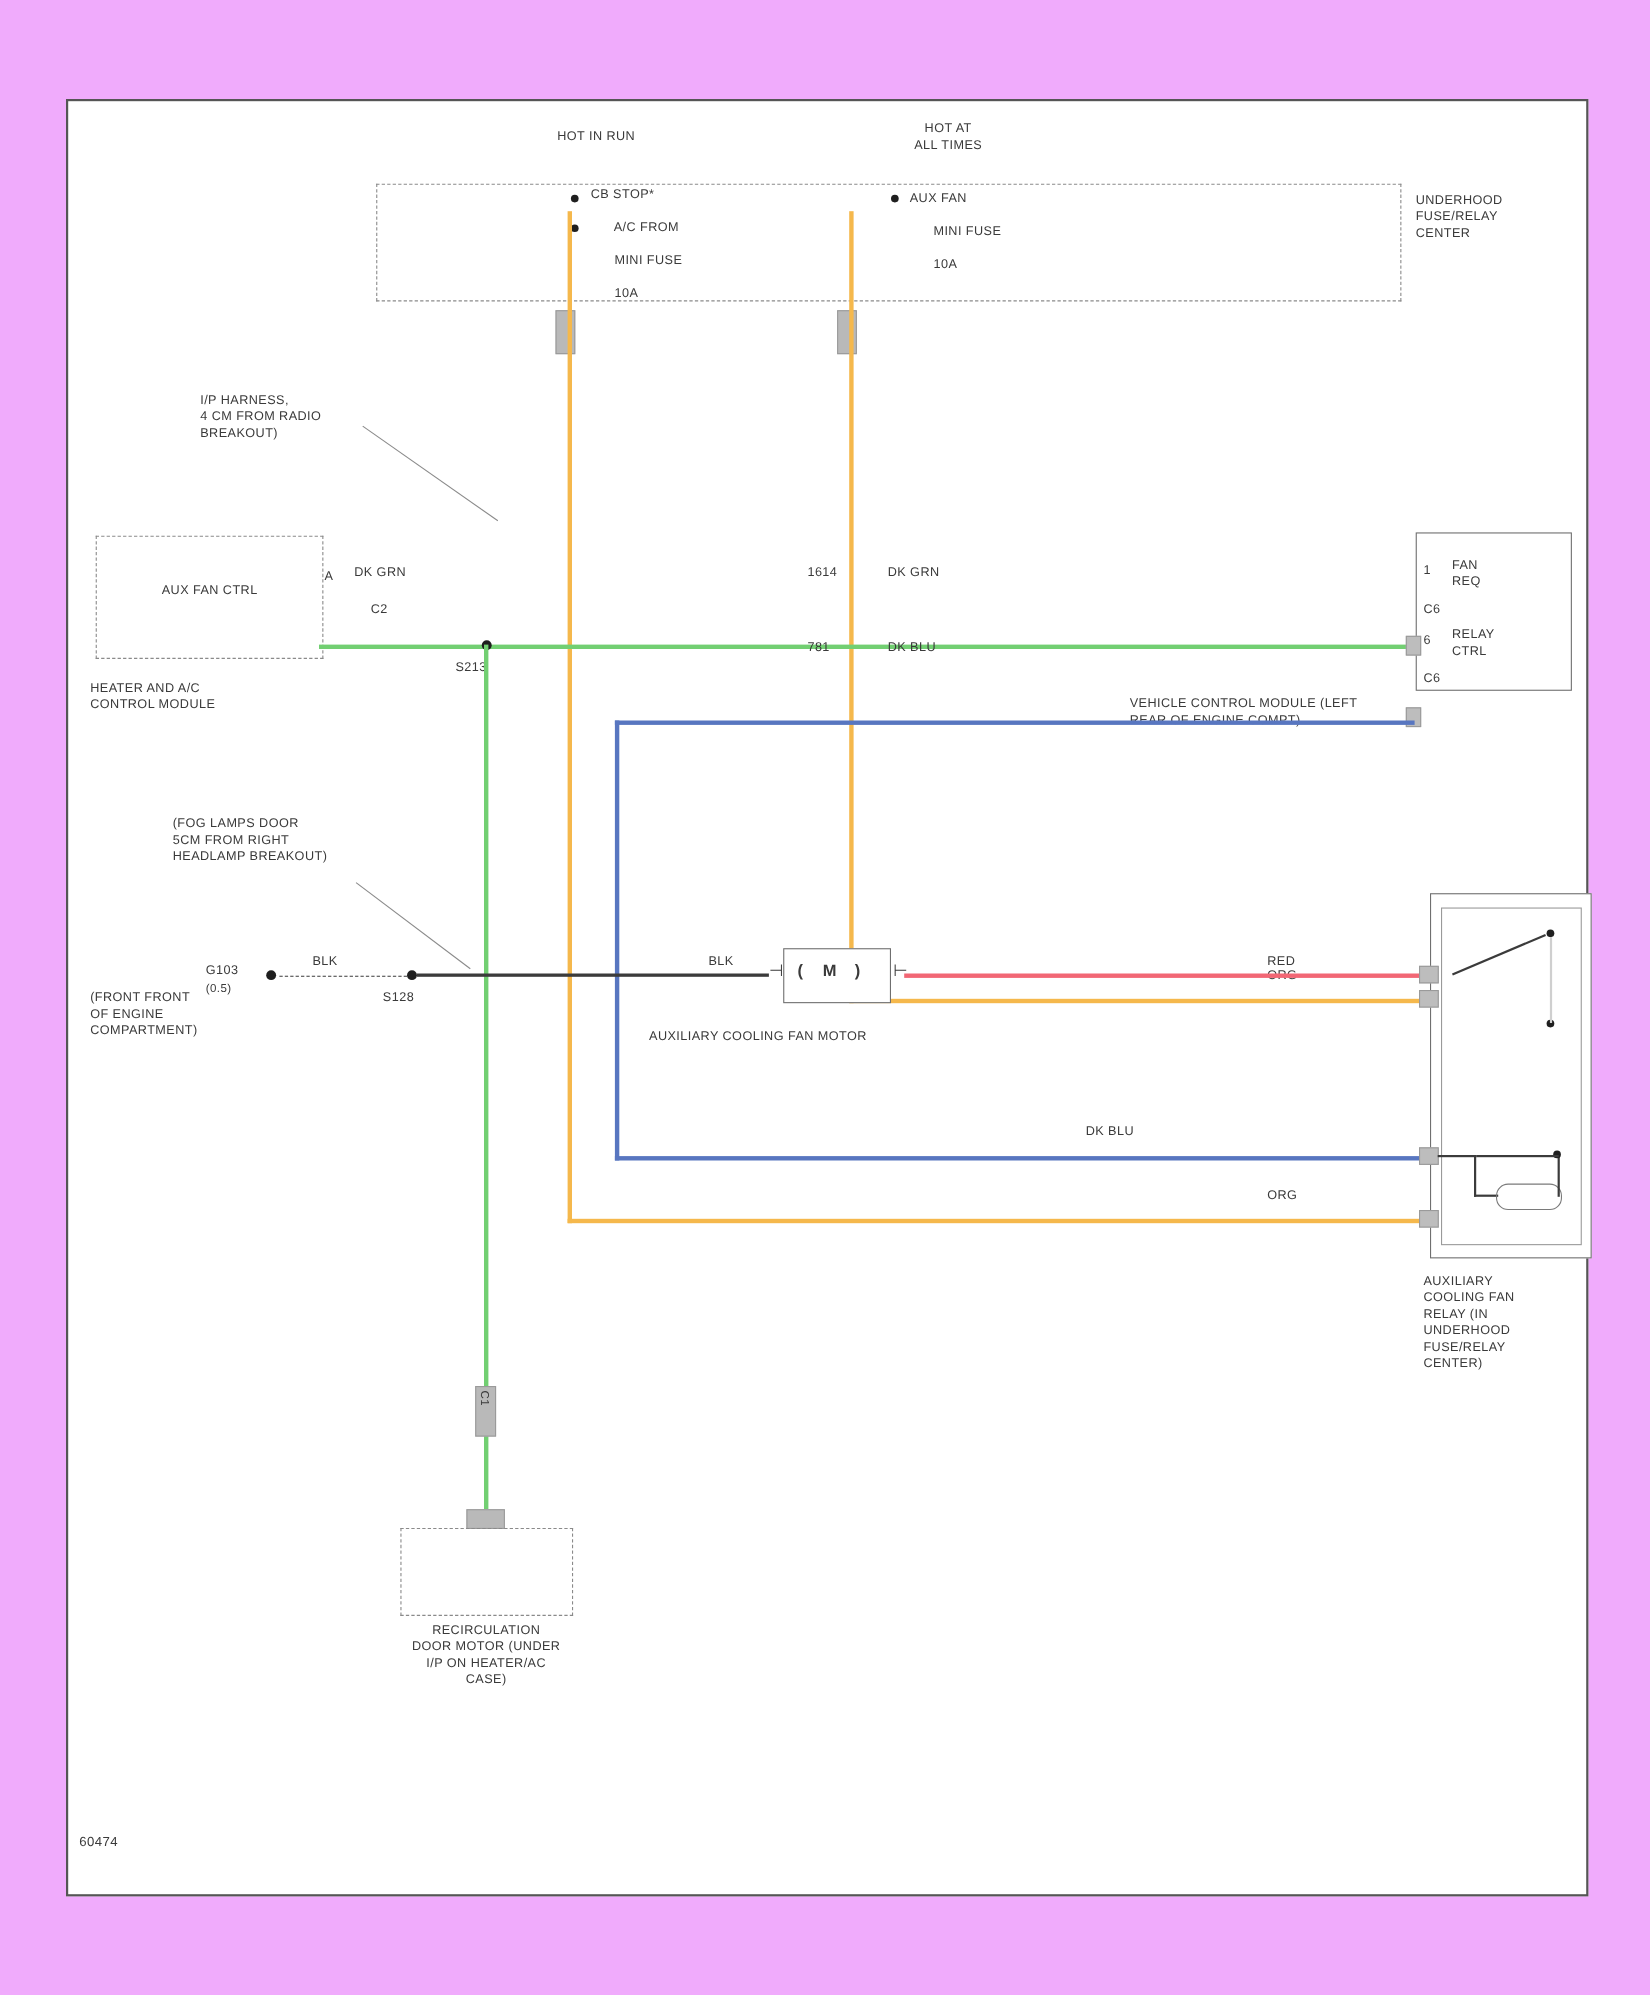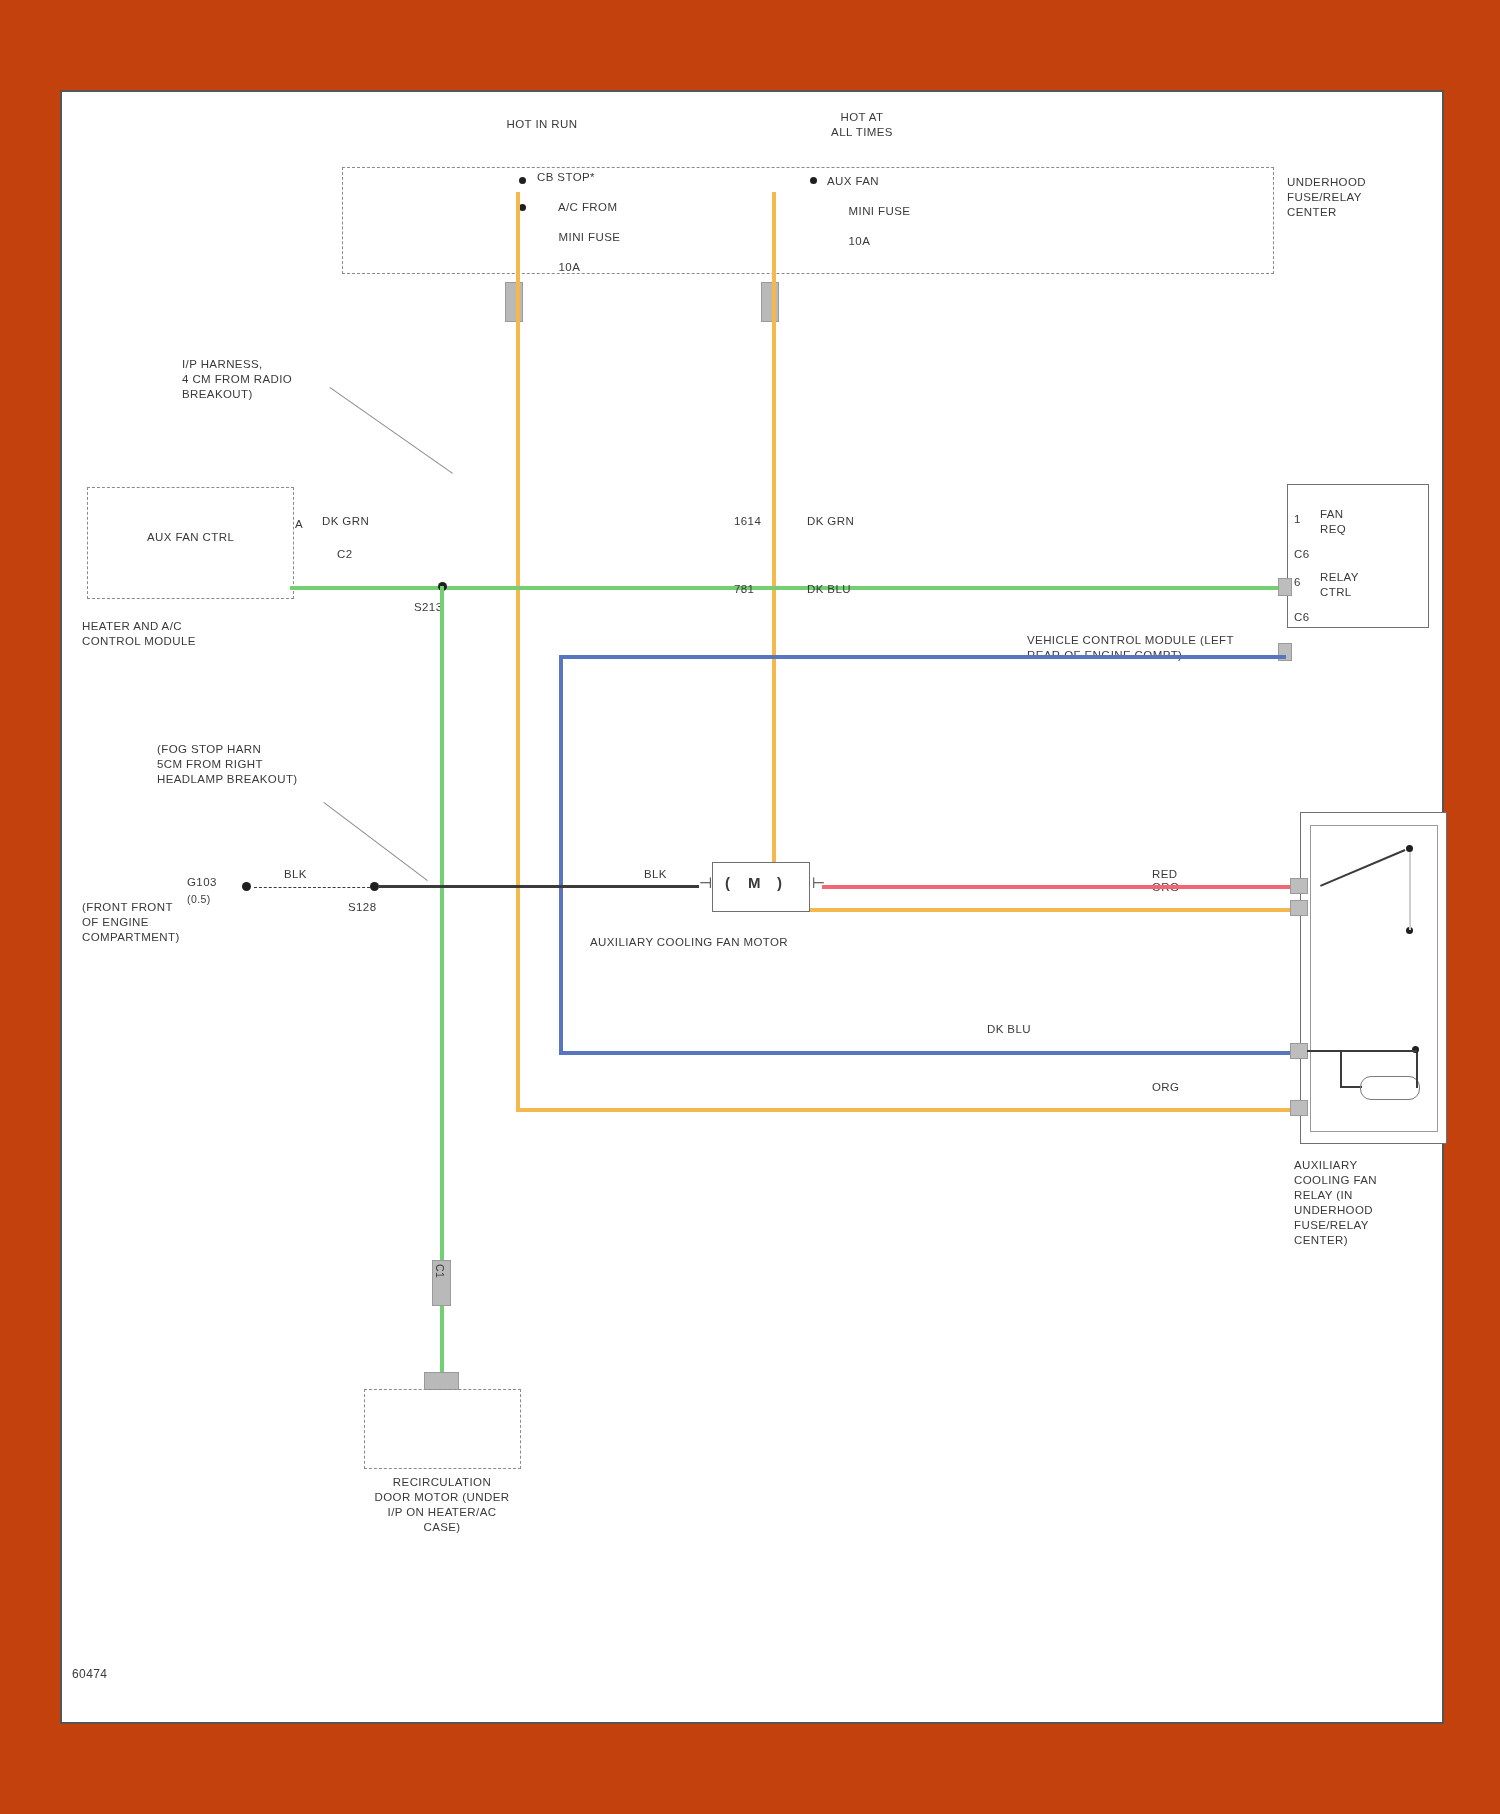--- a/index.html
+++ b/index.html
@@ -1,17 +1,17 @@
 <!DOCTYPE html>
 <html><head>
 <meta charset="utf-8">
 <style>
   html,body{margin:0;padding:0;background:#ffffff;}
   body{width:1500px;height:1814px;font-family:"Liberation Sans",sans-serif;color:#2a2a2a;}
-  #sheet{position:relative;width:1500px;height:1814px;overflow:hidden;background:#c2410c;}
+  #sheet{position:relative;width:1500px;height:1814px;overflow:hidden;background:#f0abfc;}
   #frame{position:absolute;left:60px;top:90px;width:1380px;height:1630px;border:2px solid #555;background:#fff;}
   .lbl{position:absolute;font-size:11.5px;line-height:15px;letter-spacing:.4px;color:#3a3a3a;white-space:pre;}
   .lbl.c{text-align:center;}
   .wire{position:absolute;}
   .h{height:4px;}
   .v{width:4px;}
   .org{background:#f5b84c;}
   .grn{background:#72cf72;}
   .blu{background:#5876c0;}
   .red{background:#f26775;}
@@ -107,21 +107,21 @@
     <div class="wire h blu" style="left:497px;top:563px;width:727px;"></div>
     <div class="wire v blu" style="left:497px;top:563px;height:400px;"></div>
     <div class="wire h blu" style="left:497px;top:959px;width:811px;"></div>
     <div class="lbl" style="left:672px;top:490px;">781</div>
     <div class="lbl" style="left:745px;top:490px;">DK BLU</div>
     <div class="lbl" style="left:925px;top:930px;">DK BLU</div>
 
     <div class="lbl" style="left:1090px;top:788px;">ORG</div>
     <div class="lbl" style="left:1090px;top:988px;">ORG</div>
 
-    <div class="lbl" style="left:95px;top:650px;">(FOG STOP HARN
+    <div class="lbl" style="left:95px;top:650px;">(FOG LAMPS DOOR
 5CM FROM RIGHT
 HEADLAMP BREAKOUT)</div>
     <div class="leader" style="left:262px;top:710px;width:130px;transform:rotate(37deg);"></div>
 
     <div class="lbl" style="left:125px;top:783px;">G103</div>
     <div class="lbl tiny" style="left:125px;top:800px;">(0.5)</div>
     <div class="dot" style="left:180px;top:790px;"></div>
     <div class="dashline" style="left:192px;top:795px;width:116px;"></div>
     <div class="lbl" style="left:222px;top:775px;">BLK</div>
     <div class="lbl" style="left:20px;top:808px;">(FRONT FRONT

